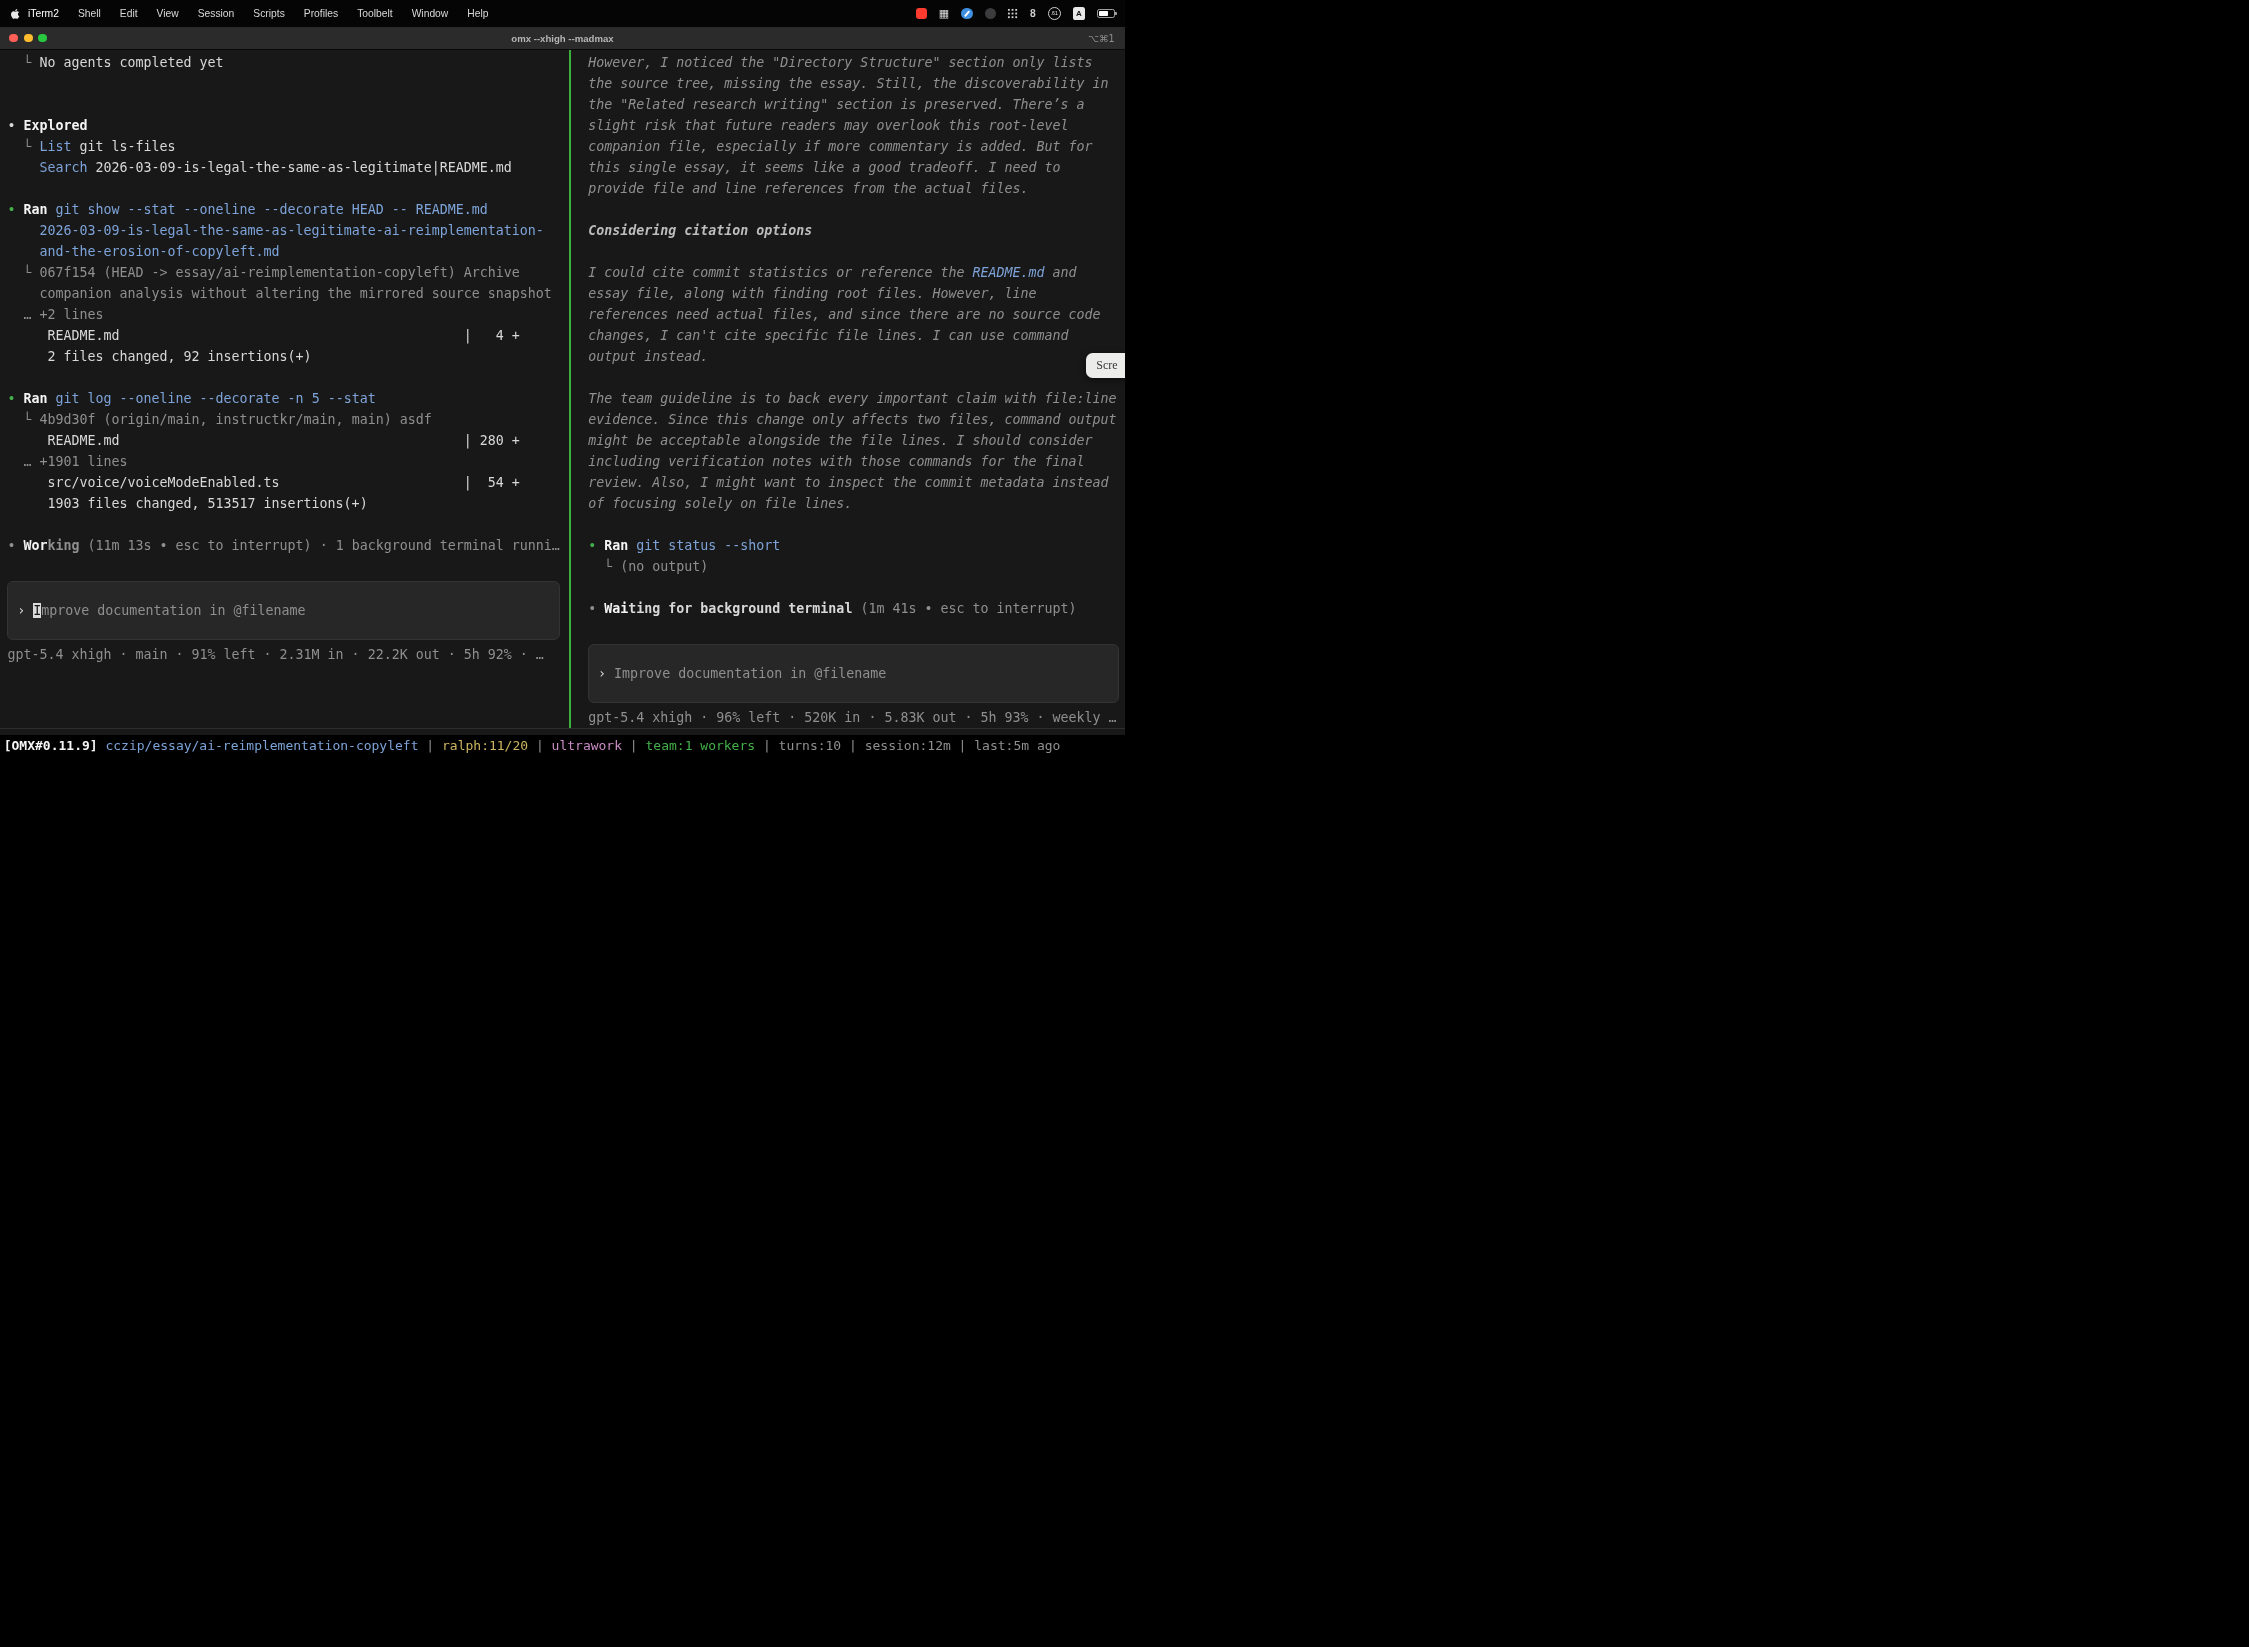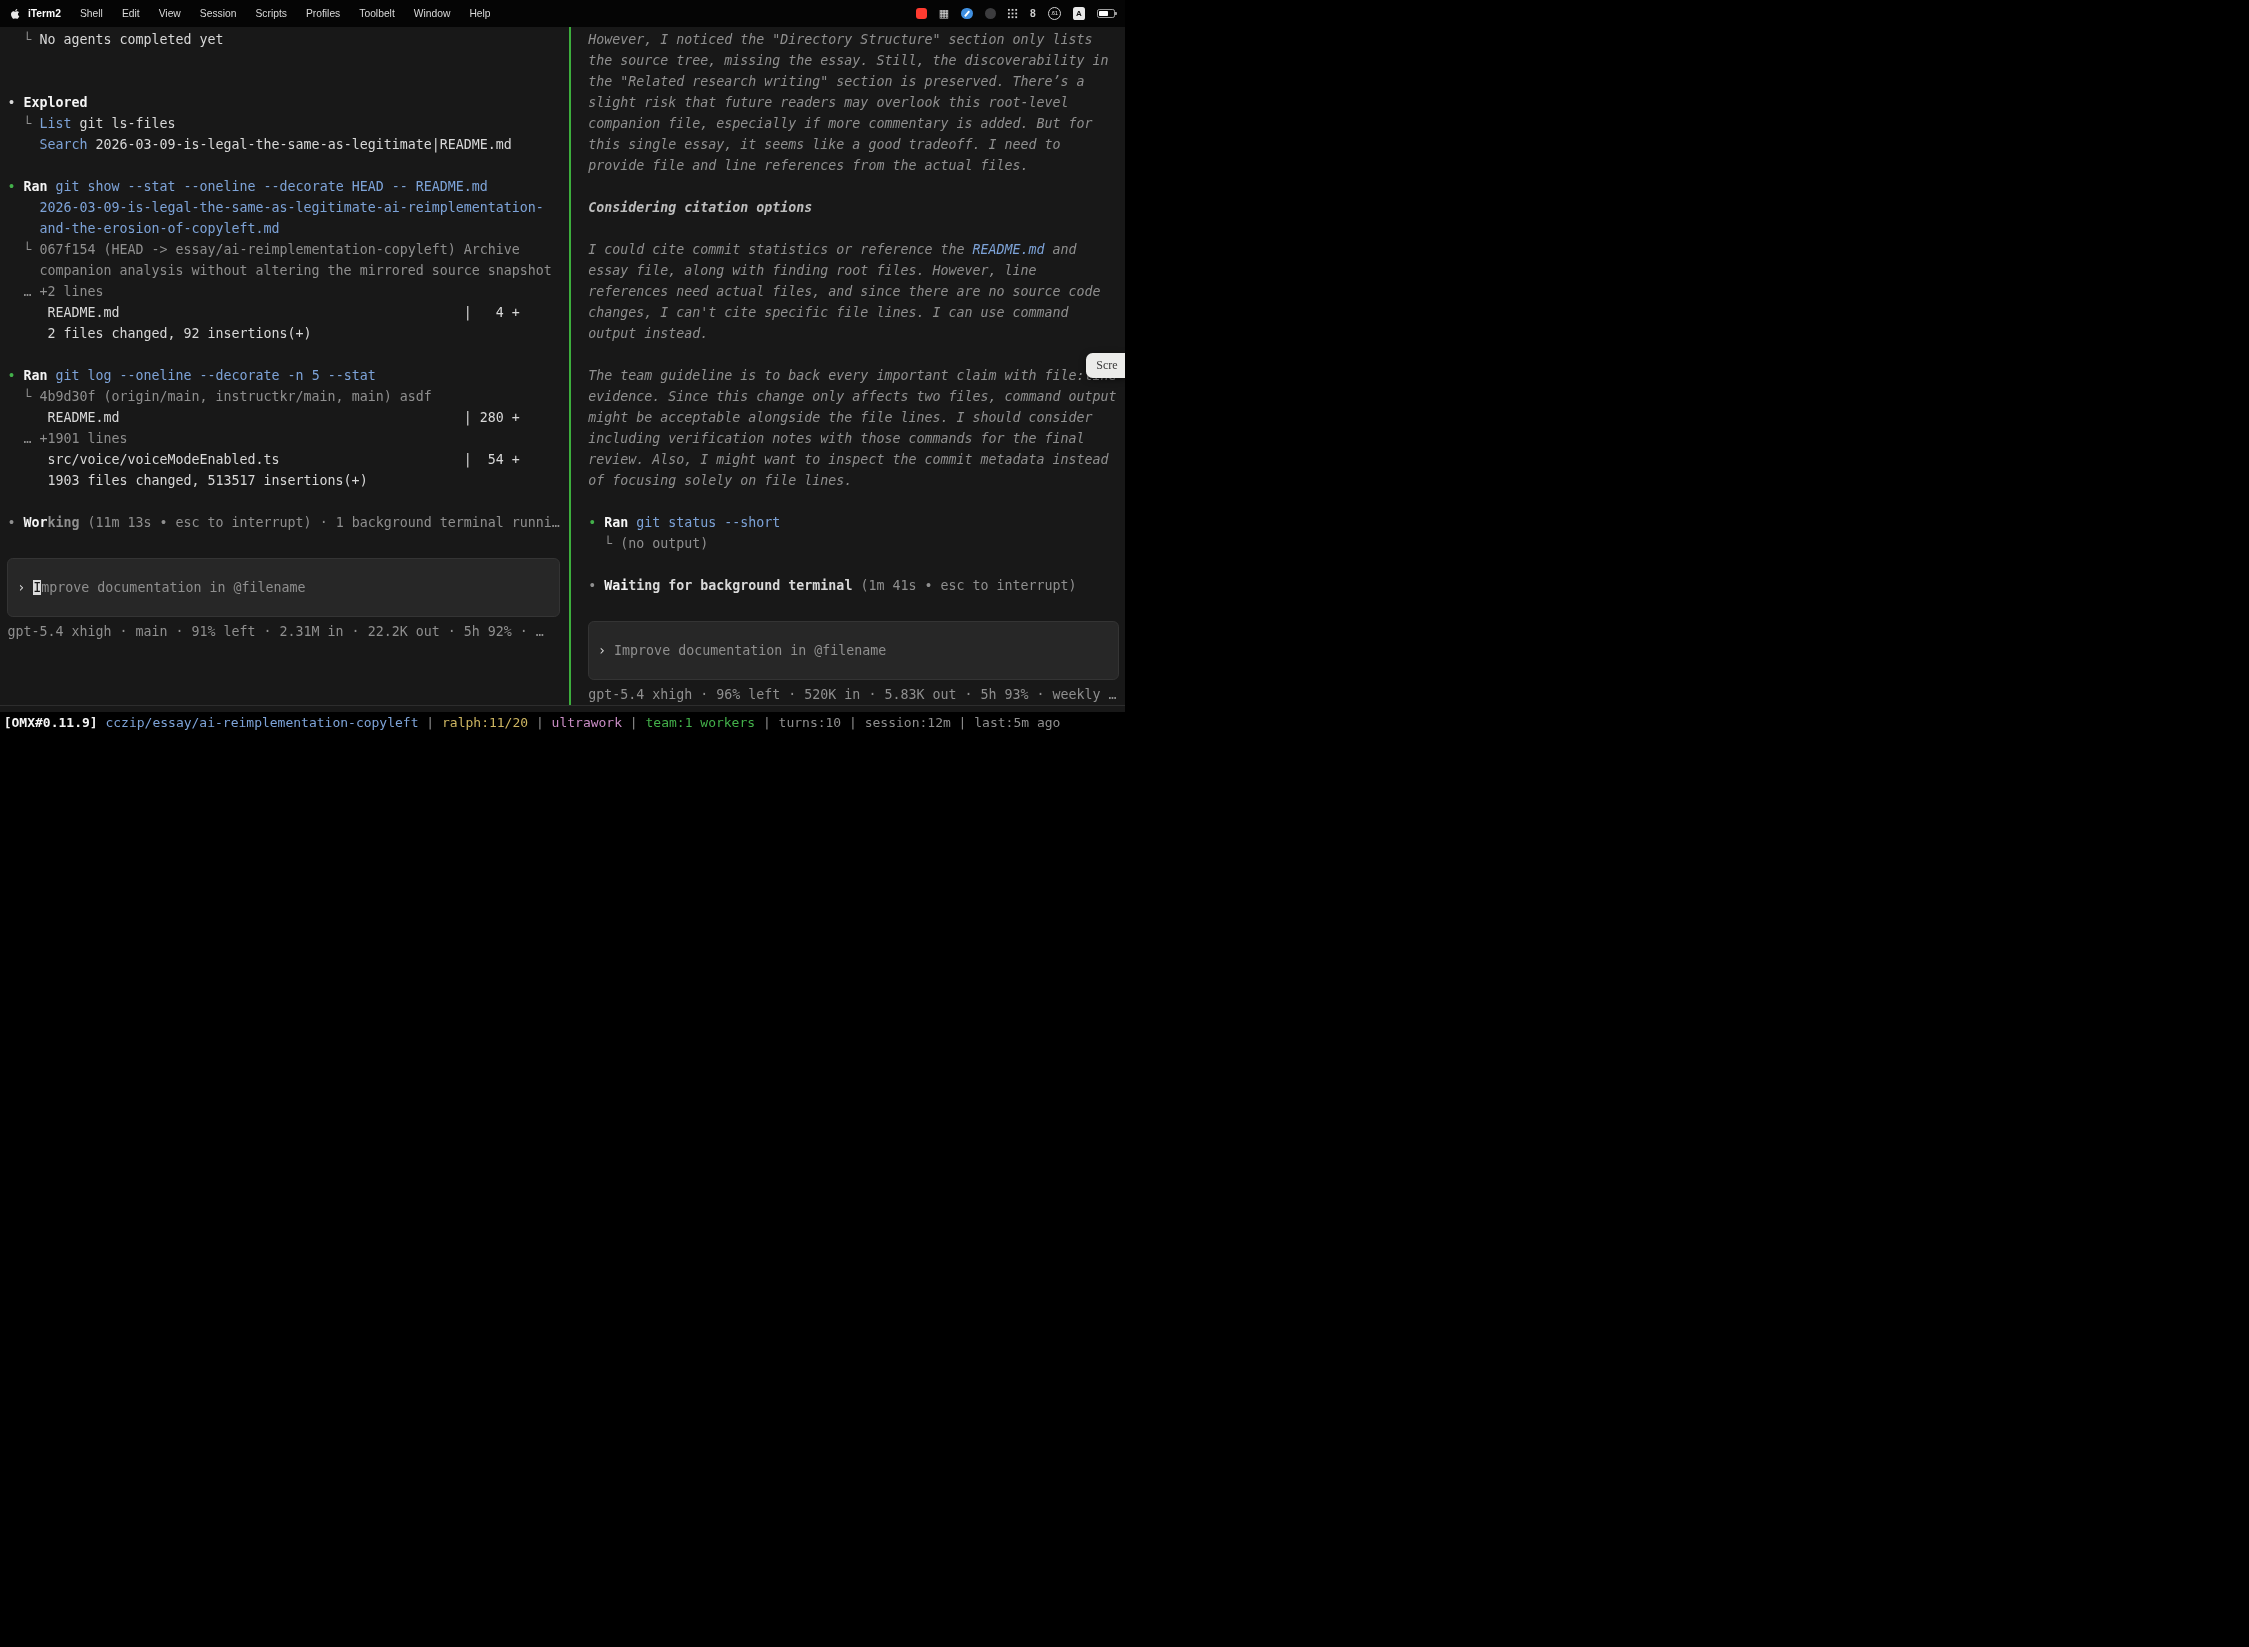--- a/index.html
+++ b/index.html
@@ -13,21 +13,21 @@
   
   .menubar {
     height:27px; flex:none; background:#050505; color:#d9d9d9;
     display:flex; align-items:center; padding:0 10.3px;
     font-family:"Liberation Sans", sans-serif; font-size:10.3px;
   }
   .menubar .apple { width:11.8px; height:13.3px; display:flex; align-items:center; margin-right:5.9px; }
   .menubar .apple svg { width:10.3px; height:11.8px; fill:#e8e8e8; }
   .menu-items { display:flex; gap:19px; align-items:center; }
   .menu-item { cursor:default; white-space:nowrap; }
-  .menu-item.active { font-weight:bold; color:#ffffff; }
+  .menu-item.active { font-weight:normal; color:#ffffff; }
   .menu-status { margin-left:auto; display:flex; align-items:center; gap:11.8px; }
   .rec-icon { width:11px; height:11px; background:#ff3b30; border-radius:3px; }
   .glyph-icon { color:#d8d8d8; font-size:11px; line-height:11px; font-family:"DejaVu Sans", sans-serif; }
   .compass-icon { width:11.8px; height:11.8px; border-radius:50%; background:#3f8fe0; position:relative; }
   .compass-icon::after { content:""; position:absolute; left:5.2px; top:2.2px; width:1.5px; height:7.4px; background:#fff; transform:rotate(40deg); border-radius:0.7px; }
   .dark-circle-icon { width:11px; height:11px; border-radius:50%; background:#3c3c3e; }
   .dots-grid-icon { width:11px; height:11px; background-image:radial-gradient(circle, #d2d2d2 1px, transparent 1.2px); background-size:3.7px 3.7px; }
   .eight-icon { color:#cfcfcf; font-weight:bold; font-size:10.3px; font-family:"Liberation Sans", sans-serif; }
   .gauge-icon { width:13.3px; height:13.3px; border:1.1px solid #cfcfcf; border-radius:50%; display:flex; align-items:center; justify-content:center; font-size:5.2px; color:#eaeaea; }
   .input-source-icon { width:12.5px; height:12.5px; background:#e9e9e9; border-radius:2.6px; color:#111; font-weight:bold; font-size:8px; display:flex; align-items:center; justify-content:center; font-family:"Liberation Sans", sans-serif; }
@@ -128,20 +128,29 @@
       <span class="dots-grid-icon"></span>
       <span class="eight-icon">8</span>
       <span class="gauge-icon">.61</span>
       <span class="input-source-icon">A</span>
       <span class="battery-icon">
           <span class="battery-fill"></span>
         </span>
     </span>
   </div>
 
+  <div class="titlebar">
+    <span class="traffic">
+      <span class="tl-close"></span>
+      <span class="tl-min"></span>
+      <span class="tl-zoom"></span>
+    </span>
+    <span class="win-title">omx --xhigh --madmax</span>
+    <span class="win-shortcut">⌥⌘1</span>
+  </div>
 
   <div class="term">
     <div class="pane pane-left" id="pane-left">
         <div class="tline"><span class="dim">  └ </span><span class="fg">No agents completed yet</span></div>
         <div class="tline">&nbsp;</div>
         <div class="tline">&nbsp;</div>
         <div class="tline"><span class="fg">• </span><span class="bold white">Explored</span></div>
         <div class="tline"><span class="dim">  └ </span><span class="blue">List</span><span class="fg"> git ls-files</span></div>
         <div class="tline"><span class="fg">    </span><span class="blue">Search</span><span class="fg"> 2026-03-09-is-legal-the-same-as-legitimate|README.md</span></div>
         <div class="tline">&nbsp;</div>

